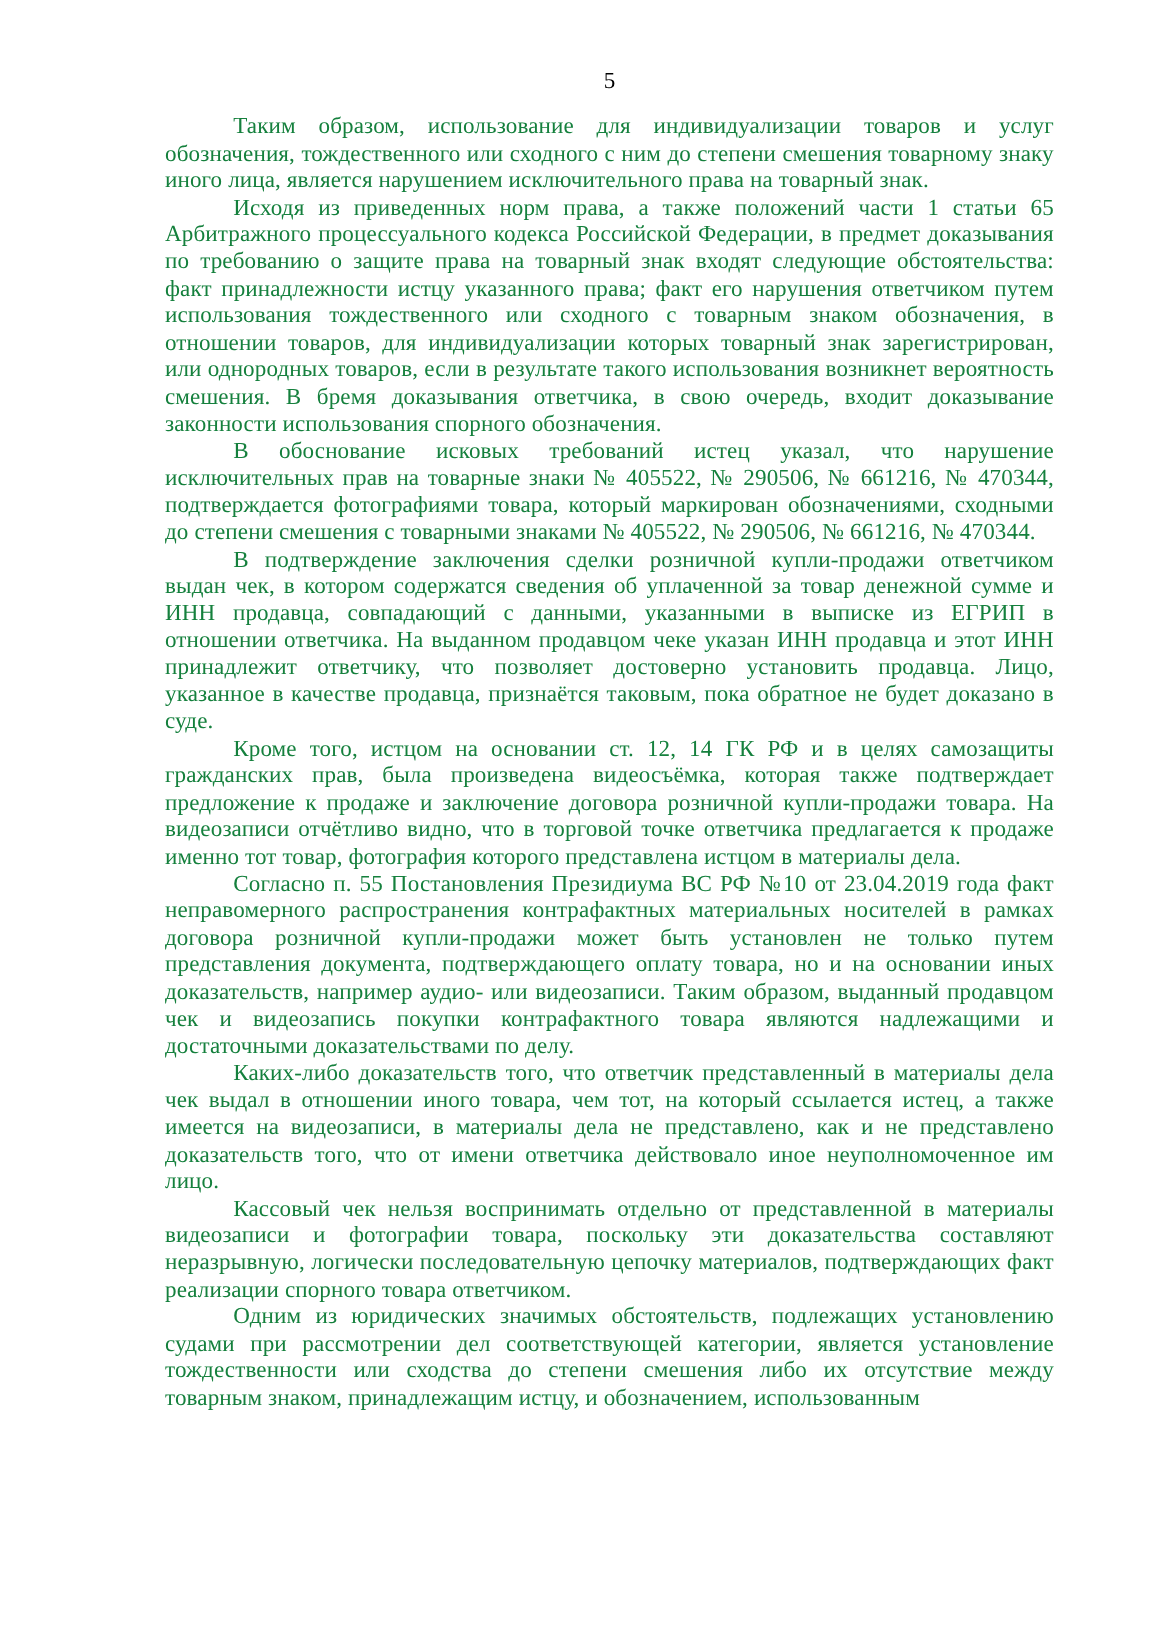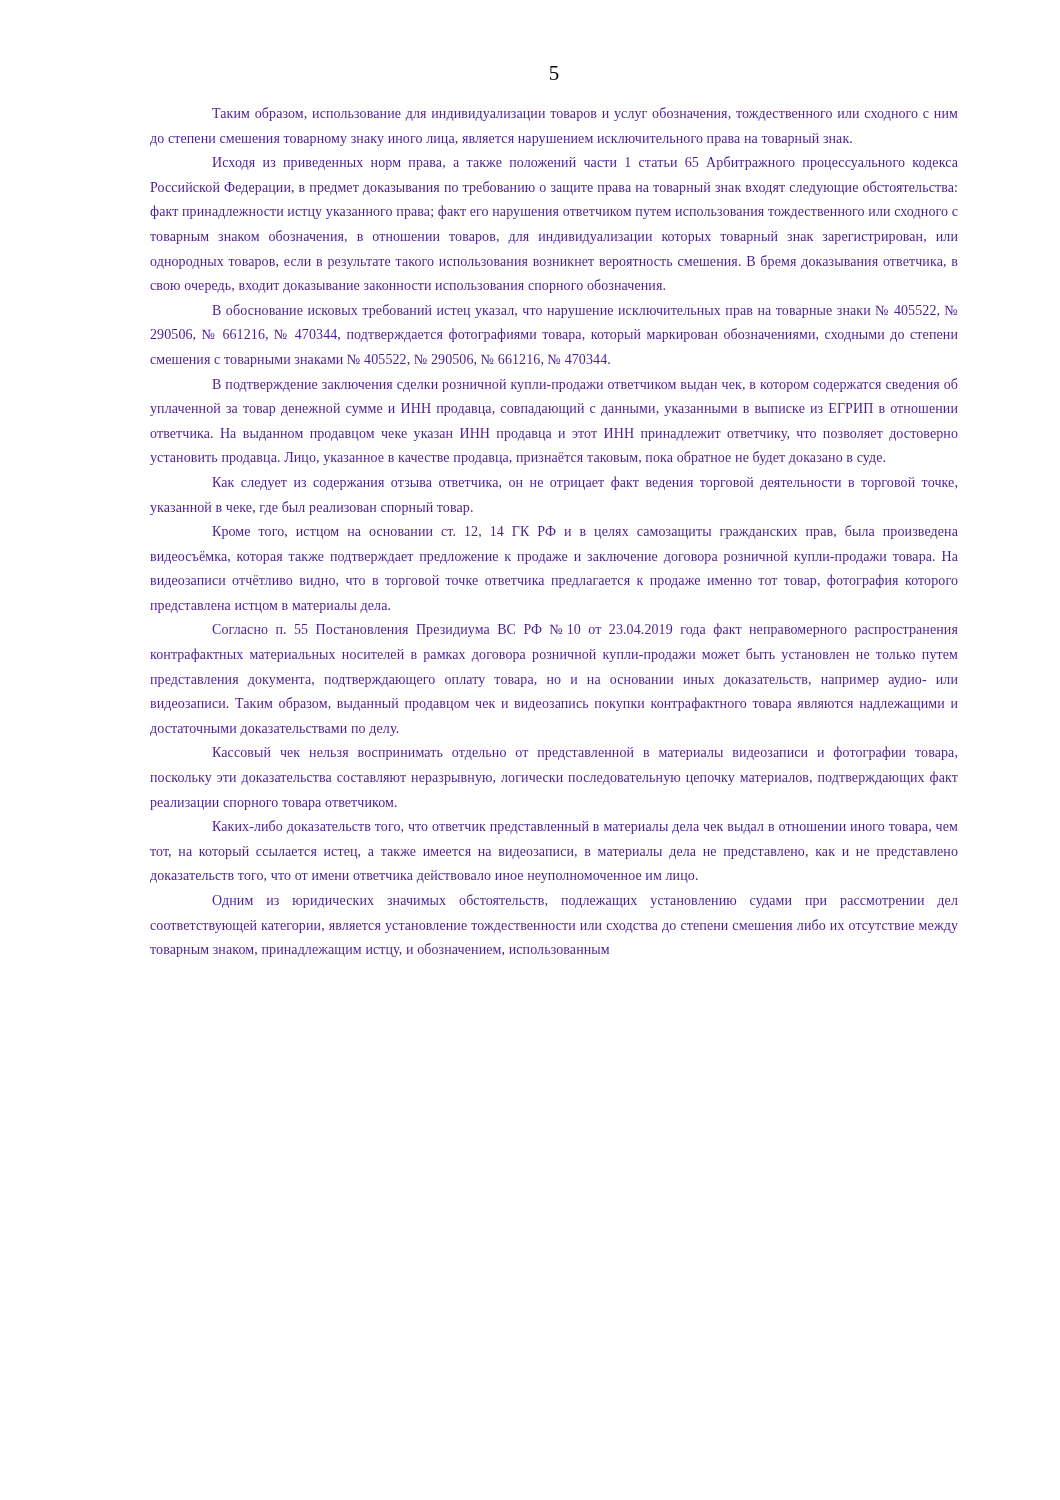--- a/index.html
+++ b/index.html
@@ -25,41 +25,40 @@
     font-size: 21px;
     line-height: 25px;
     color: #000000;
   }
   .content {
     position: absolute;
     top: 102px;
     left: 150px;
     width: 808px;
     text-align: justify;
-    font-size: 14px;
+    font-size: 21px;
     line-height: 24.6px;
-    color: #4c1d95;
+    color: #15803d;
     letter-spacing: 0.1px;
   }
   .content p {
     margin: 0;
     padding: 0;
     text-indent: 62px;
   }
 </style>
 </head>
 <body>
 
 <div class="page">
   <div class="page-number">5</div>
   <div class="content" id="paragraphs">
       <p>Таким образом, использование для индивидуализации товаров и услуг обозначения, тождественного или сходного с ним до степени смешения товарному знаку иного лица, является нарушением исключительного права на товарный знак.</p>
       <p>Исходя из приведенных норм права, а также положений части 1 статьи 65 Арбитражного процессуального кодекса Российской Федерации, в предмет доказывания по требованию о защите права на товарный знак входят следующие обстоятельства: факт принадлежности истцу указанного права; факт его нарушения ответчиком путем использования тождественного или сходного с товарным знаком обозначения, в отношении товаров, для индивидуализации которых товарный знак зарегистрирован, или однородных товаров, если в результате такого использования возникнет вероятность смешения. В бремя доказывания ответчика, в свою очередь, входит доказывание законности использования спорного обозначения.</p>
       <p>В обоснование исковых требований истец указал, что нарушение исключительных прав на товарные знаки № 405522, № 290506, № 661216, № 470344, подтверждается фотографиями товара, который маркирован обозначениями, сходными до степени смешения с товарными знаками № 405522, № 290506, № 661216, № 470344.</p>
       <p>В подтверждение заключения сделки розничной купли-продажи ответчиком выдан чек, в котором содержатся сведения об уплаченной за товар денежной сумме и ИНН продавца, совпадающий с данными, указанными в выписке из ЕГРИП в отношении ответчика. На выданном продавцом чеке указан ИНН продавца и этот ИНН принадлежит ответчику, что позволяет достоверно установить продавца. Лицо, указанное в качестве продавца, признаётся таковым, пока обратное не будет доказано в суде.</p>
-      <p>Как следует из содержания отзыва ответчика, он не отрицает факт ведения торговой деятельности в торговой точке, указанной в чеке, где был реализован спорный товар.</p>
       <p>Кроме того, истцом на основании ст. 12, 14 ГК РФ и в целях самозащиты гражданских прав, была произведена видеосъёмка, которая также подтверждает предложение к продаже и заключение договора розничной купли-продажи товара. На видеозаписи отчётливо видно, что в торговой точке ответчика предлагается к продаже именно тот товар, фотография которого представлена истцом в материалы дела.</p>
       <p>Согласно п. 55 Постановления Президиума ВС РФ №10 от 23.04.2019 года факт неправомерного распространения контрафактных материальных носителей в рамках договора розничной купли-продажи может быть установлен не только путем представления документа, подтверждающего оплату товара, но и на основании иных доказательств, например аудио- или видеозаписи. Таким образом, выданный продавцом чек и видеозапись покупки контрафактного товара являются надлежащими и достаточными доказательствами по делу.</p>
+      <p>Каких-либо доказательств того, что ответчик представленный в материалы дела чек выдал в отношении иного товара, чем тот, на который ссылается истец, а также имеется на видеозаписи, в материалы дела не представлено, как и не представлено доказательств того, что от имени ответчика действовало иное неуполномоченное им лицо.</p>
       <p>Кассовый чек нельзя воспринимать отдельно от представленной в материалы видеозаписи и фотографии товара, поскольку эти доказательства составляют неразрывную, логически последовательную цепочку материалов, подтверждающих факт реализации спорного товара ответчиком.</p>
-      <p>Каких-либо доказательств того, что ответчик представленный в материалы дела чек выдал в отношении иного товара, чем тот, на который ссылается истец, а также имеется на видеозаписи, в материалы дела не представлено, как и не представлено доказательств того, что от имени ответчика действовало иное неуполномоченное им лицо.</p>
       <p>Одним из юридических значимых обстоятельств, подлежащих установлению судами при рассмотрении дел соответствующей категории, является установление тождественности или сходства до степени смешения либо их отсутствие между товарным знаком, принадлежащим истцу, и обозначением, использованным</p>
     </div>
 </div>
 
 </body></html>

